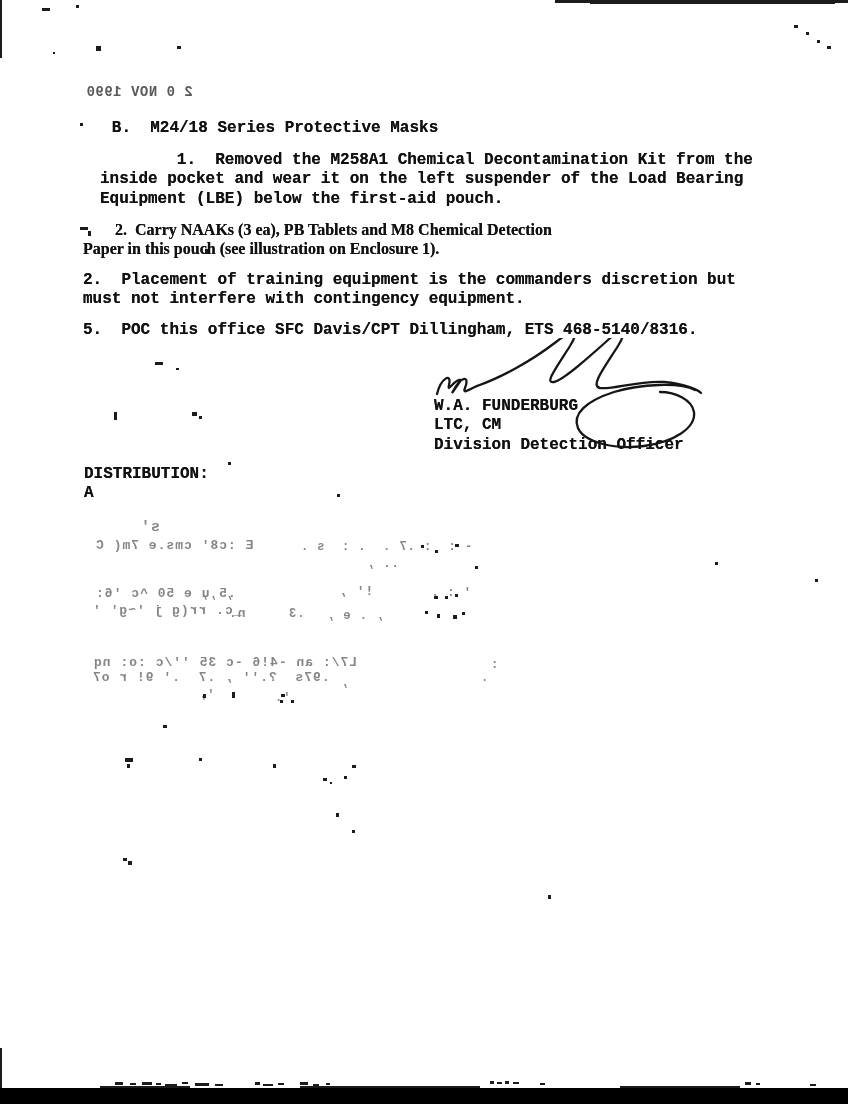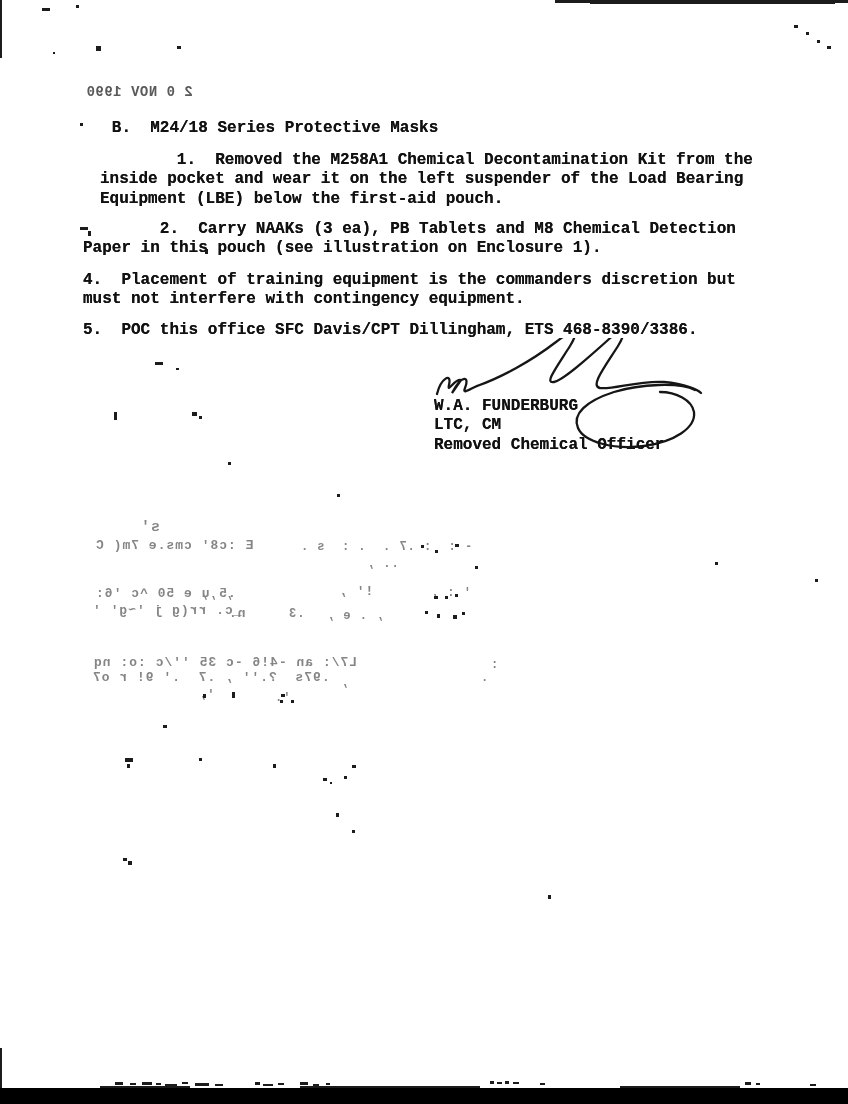--- a/index.html
+++ b/index.html
@@ -57,38 +57,40 @@
 <div class="page">
 
   <div class="stamp">2 0 NOV 1990</div>
 
   <div class="typed" style="left:83px;top:119px;">   B.  M24/18 Series Protective Masks</div>
 
   <div class="typed" style="left:100px;top:151px;">        1.  Removed the M258A1 Chemical Decontamination Kit from the
 inside pocket and wear it on the left suspender of the Load Bearing
 Equipment (LBE) below the first-aid pouch.</div>
 
-  <div class="typed" style="left:83px;top:220px;">        2.  Carry NAAKs (3 ea), PB Tablets and M8 Chemical Detection
+  <div class="typed" style="left:83px;top:220px;font-family:Liberation Serif, serif;">        2.  Carry NAAKs (3 ea), PB Tablets and M8 Chemical Detection
 Paper in this pouch (see illustration on Enclosure 1).</div>
 
-  <div class="typed" style="left:83px;top:271px;">4.  Placement of training equipment is the commanders discretion but
+  <div class="typed" style="left:83px;top:271px;">2.  Placement of training equipment is the commanders discretion but
 must not interfere with contingency equipment.</div>
 
-  <div class="typed" style="left:83px;top:321px;">5.  POC this office SFC Davis/CPT Dillingham, ETS 468-8390/3386.</div>
+  <div class="typed" style="left:83px;top:321px;">5.  POC this office SFC Davis/CPT Dillingham, ETS 468-5140/8316.</div>
 
   <svg class="sig-svg" width="305" height="117" viewBox="415 338 305 117" aria-hidden="true">
     <path d="M437,394 C441,378 452,372 449,385 C447,394 455,378 461,380 L452,393 C462,374 470,376 465,388 C462,395 470,389 477,386"></path>
     <path d="M477,386 C500,378 530,362 556,342 C574,328 580,330 570,346 C556,368 544,384 554,382 C564,380 590,356 608,340 C622,327 628,330 618,346 C604,368 590,386 600,388 C612,390 640,380 664,382 C686,384 698,390 701,393"></path>
     <path d="M695,390 C680,382 640,384 614,392 C586,401 572,414 578,428 C584,442 614,450 644,446 C674,442 696,428 694,412 C692,400 676,392 660,392"></path>
   </svg>
 
   <div class="typed" style="left:434px;top:397px;">W.A. FUNDERBURG
 LTC, CM
-Removed Chemical Officer</div>
+Division Detection Officer</div>
 
+  <div class="typed" style="left:84px;top:465px;">DISTRIBUTION:
+A</div>
 
   <div id="bleed-layer">
       <div class="bleed" style="left: 140px; top: 519px; font-size: 15px;">s'</div>
       <div class="bleed" style="left: 95px; top: 538px; font-size: 13px;">E :c8' cms.e 7m( C</div>
       <div class="bleed" style="left: 300px; top: 540px; font-size: 12px;">- :  : .7 .  . :  s .</div>
       <div class="bleed" style="left: 366px; top: 557px; font-size: 12px;">.. ,</div>
       <div class="bleed" style="left: 95px; top: 586px; font-size: 13px;">.5 u e 50 ^c '6:</div>
       <div class="bleed" style="left: 200px; top: 588px; font-size: 12px;">, ,,</div>
       <div class="bleed" style="left: 338px; top: 584px; font-size: 13px;">!' ,</div>
       <div class="bleed" style="left: 430px; top: 586px; font-size: 12px;">' : ,</div>

